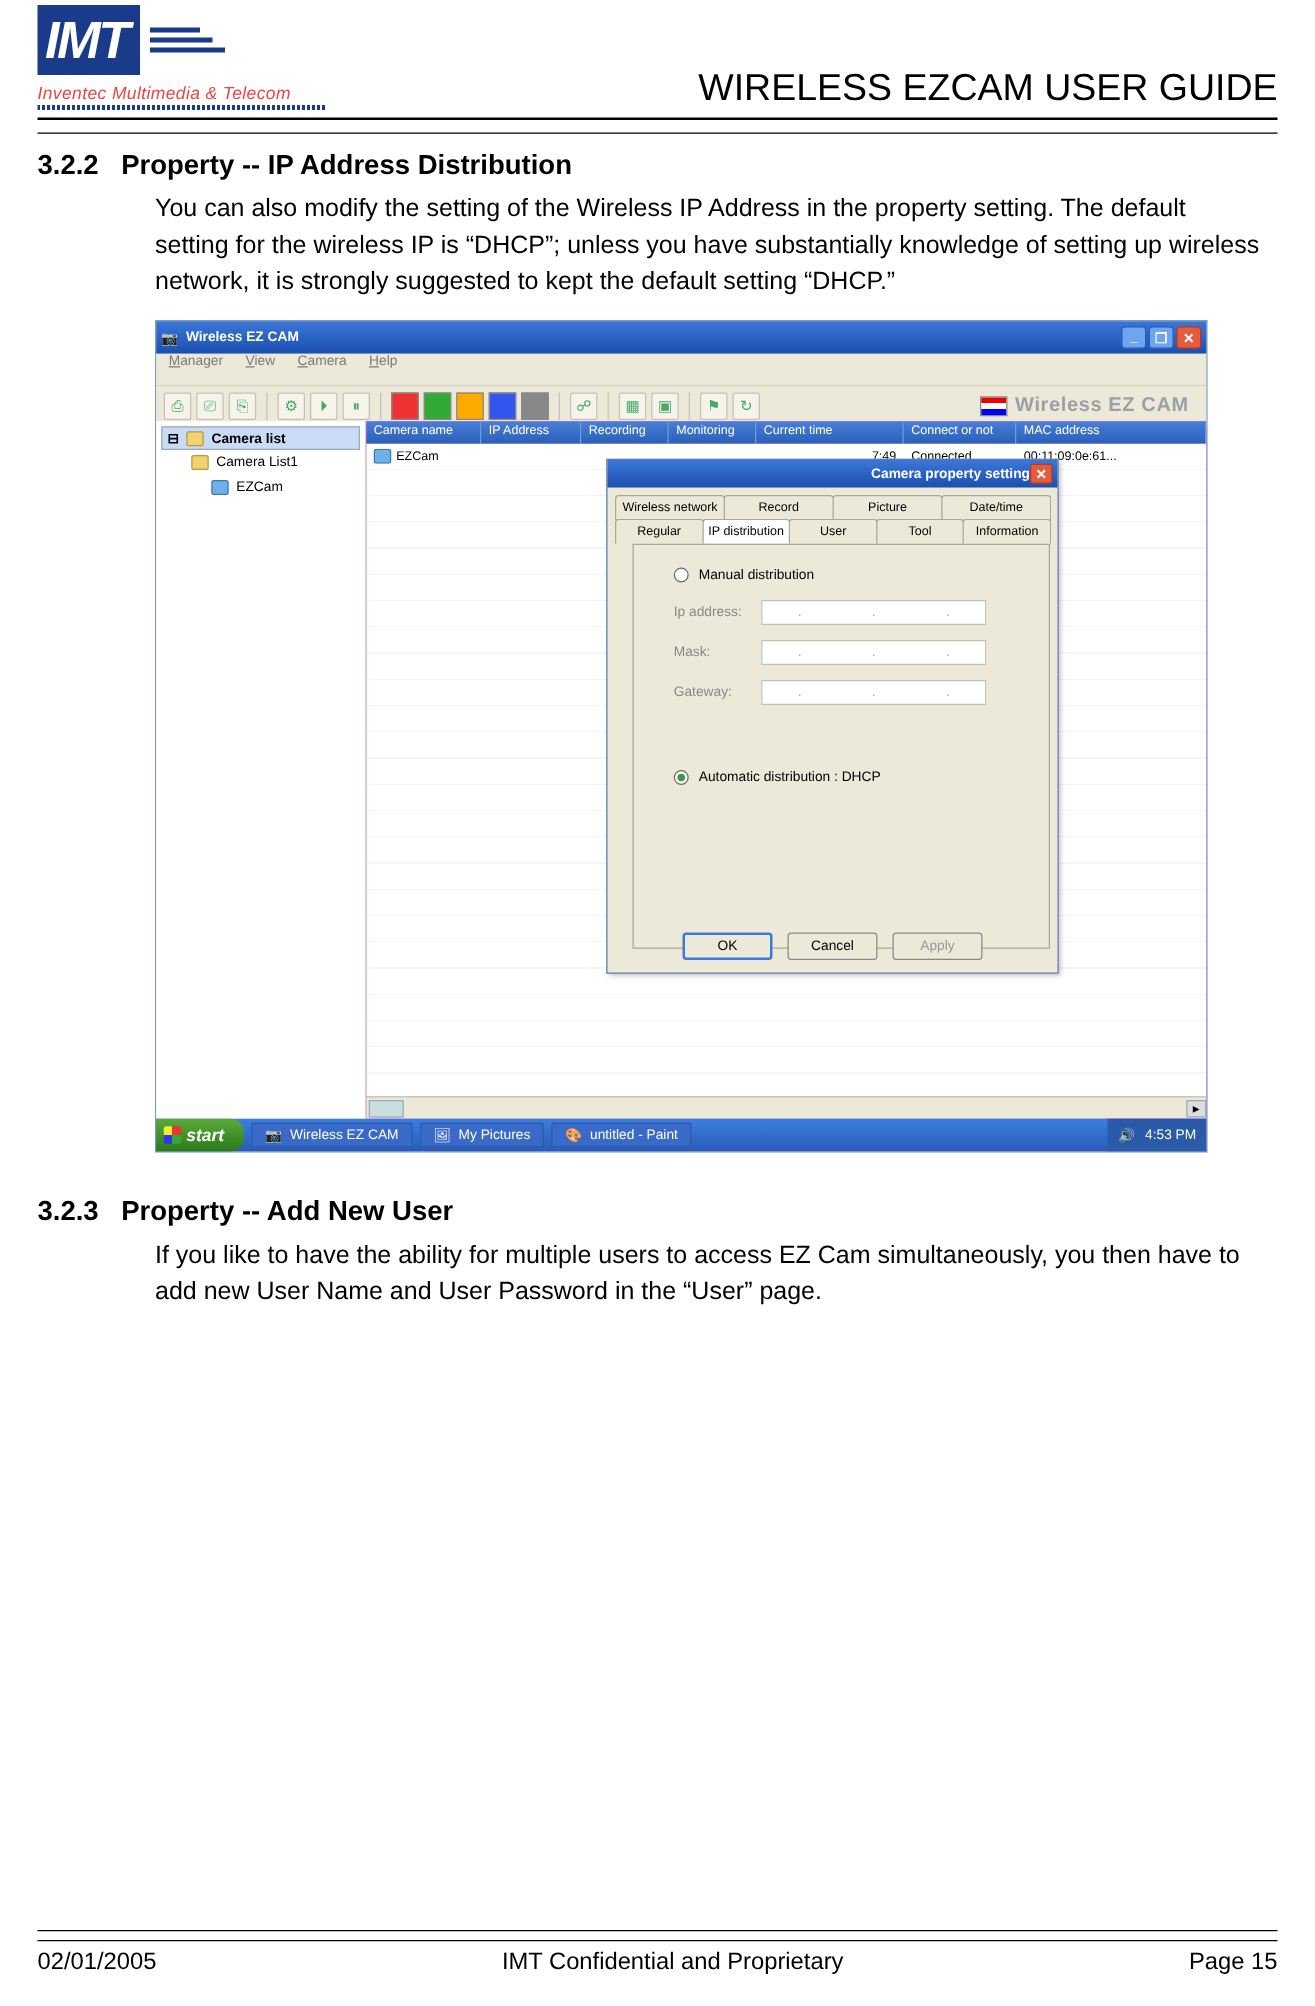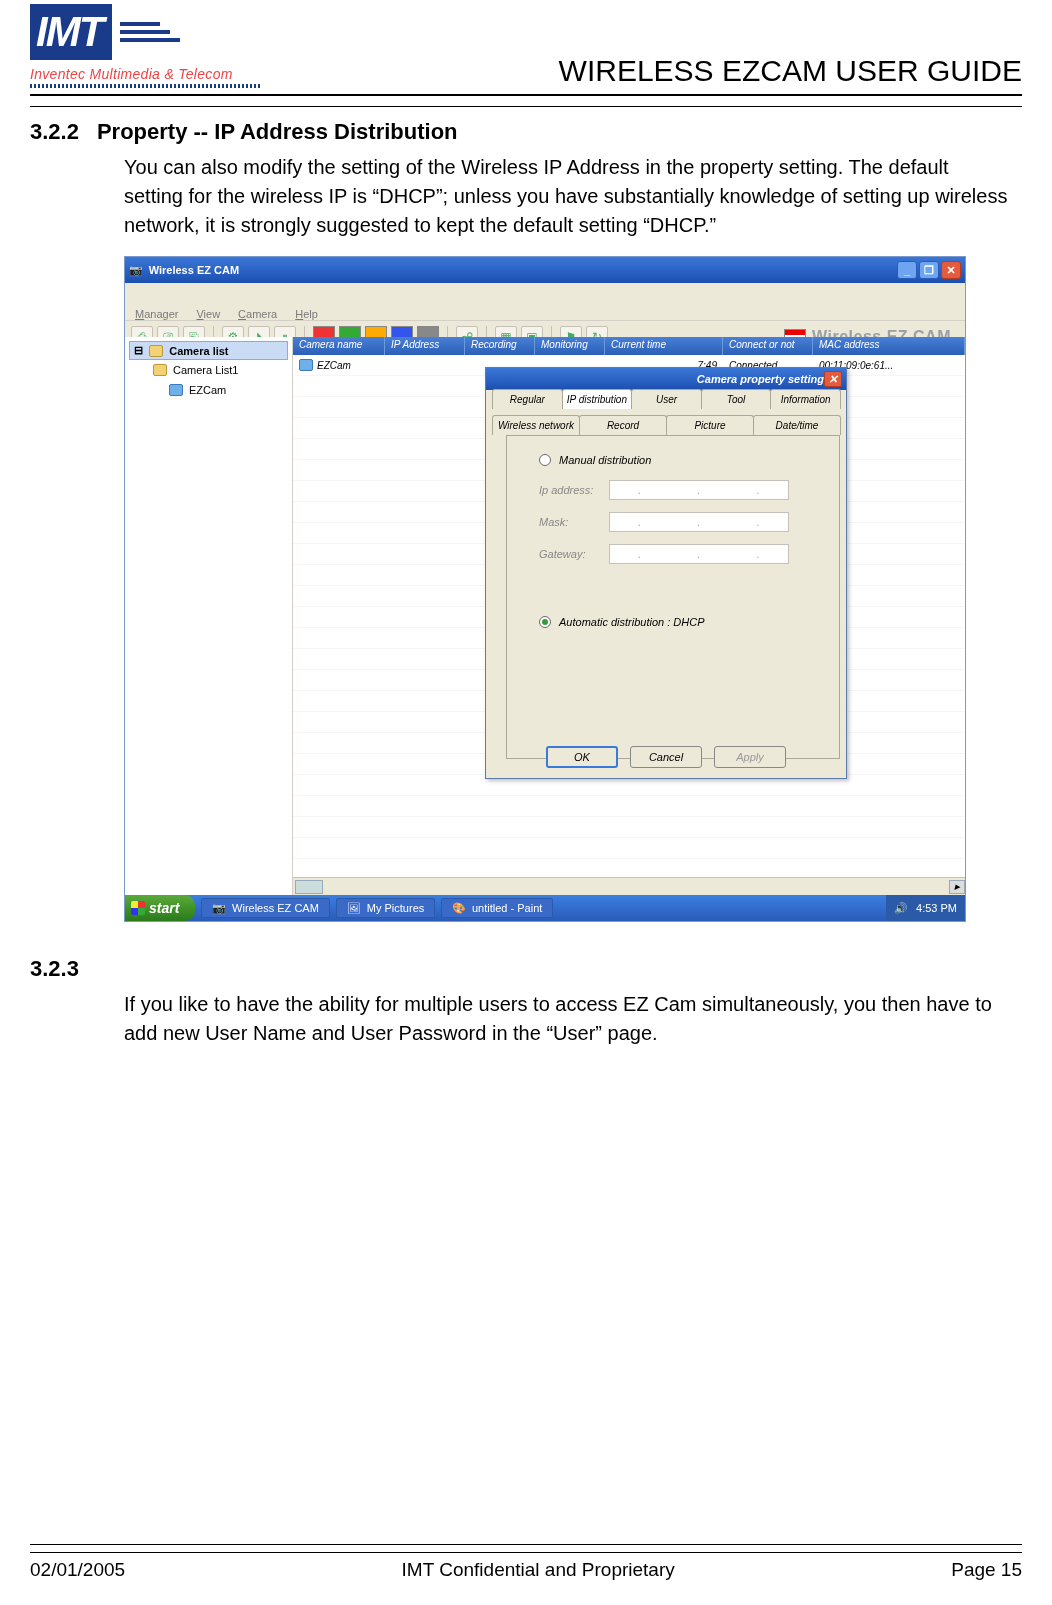--- a/index.html
+++ b/index.html
@@ -50,39 +50,39 @@
   }
   .titlebar {
     height:26px; background:linear-gradient(#3b77d8,#1b4fb0);
     display:flex; align-items:center; justify-content:space-between;
     padding:0 4px; color:#fff; font-weight:bold;
   }
   .titlebar .left { display:flex; align-items:center; gap:6px; }
   .titlebar .btns { display:flex; gap:2px; }
   .wbtn { width:20px; height:18px; background:#6fa4f0; border:1px solid #2a5bb8; border-radius:3px; display:flex; align-items:center; justify-content:center; color:#fff; font-size:11px;}
   .wbtn.close{ background:#e55b3e; border-color:#b83a20;}
-  .menubar { height:38px; background:#ece9d8; display:flex; align-items:flex-end; gap:18px; padding:0 10px; color:#7a7a7a; border-bottom:1px solid #d4d0c8;}
+  .menubar { height:26px; background:#ece9d8; display:flex; align-items:flex-start; gap:18px; padding:0 10px; color:#7a7a7a; border-bottom:1px solid #d4d0c8;}
   .menubar .m { text-decoration:underline dotted transparent; }
   .menubar .m::first-letter{ text-decoration:underline; }
   .toolbar { height:32px; background:#ece9d8; border-bottom:1px solid #d4d0c8; display:flex; align-items:center; padding:0 6px; gap:4px; }
   .tb-ico { width:22px; height:22px; border:1px solid #c5c1b8; background:#f5f3ea; border-radius:2px; display:flex; align-items:center; justify-content:center; font-size:12px; color:#4a6; }
   .tb-sep { width:1px; height:22px; background:#c5c1b8; margin:0 4px; }
   .tb-color { width:22px; height:22px; border:1px solid #888; }
   .brand-text { margin-left:auto; font-weight:bold; font-size:16px; color:#9aa0a6; letter-spacing:0.5px; display:flex; align-items:center; gap:6px; padding-right:8px;}
   .brand-text .flag { width:22px; height:16px; background:linear-gradient(#e00 33%,#fff 33% 66%,#00f 66%); border:1px solid #888;}
 
   .main-area { position:absolute; top:80px; left:0; right:0; bottom:26px; display:flex; }
   .sidebar { width:168px; background:#fff; border-right:1px solid #d4d0c8; padding:4px; }
   .tree-head { background:#c9dbf5; border:1px solid #9ab; padding:2px 4px; font-weight:bold; display:flex; align-items:center; gap:6px; }
   .tree-item { padding:4px 4px 4px 24px; display:flex; align-items:center; gap:6px; }
   .tree-sub { padding-left:40px; }
   .ico-folder{ width:14px; height:12px; background:#f2d272; border:1px solid #b89a3a; border-radius:2px;}
   .ico-cam{ width:14px; height:12px; background:#6fb0e8; border:1px solid #3a7ab8; border-radius:2px;}
 
-  .grid-area { flex:1; background:#d946ef; position:relative; overflow:hidden;font-style:italic; }
+  .grid-area { flex:1; background:#d946ef; position:relative; overflow:hidden; }
   .grid-head { height:18px; background:linear-gradient(#4a7fd8,#2a5fb8); color:#fff; display:flex; font-size:10px; }
   .gh { border-right:1px solid #6a9ae0; padding:2px 6px; white-space:nowrap; overflow:hidden; }
   .grid-rows { position:absolute; top:18px; left:0; right:0; bottom:18px; background:repeating-linear-gradient(#fff 0 20px,#f5f5f5 20px 21px);}
   .grid-row1 { display:flex; height:20px; align-items:center; font-size:10px; }
   .gc { padding:0 6px; overflow:hidden; white-space:nowrap; }
   .hscroll { position:absolute; bottom:0; left:0; right:0; height:18px; background:#ece9d8; border-top:1px solid #c5c1b8; display:flex; align-items:center; }
   .hscroll .thumb{ width:28px; height:14px; background:#cdd; border:1px solid #9ab; margin-left:2px;}
   .hscroll .arrow{ width:16px; height:14px; background:#ddd; border:1px solid #9ab; margin-left:auto; display:flex; align-items:center; justify-content:center;}
 
   
@@ -232,33 +232,33 @@
           <div class="gc" style="width:118px; text-align:right">7:49</div>
           <div class="gc" style="width:90px">Connected</div>
           <div class="gc" style="flex:1">00:11:09:0e:61...</div>
         </div>
 
         <div class="dialog">
           <div class="dlg-title">
             <span>Camera property setting</span>
             <div class="dlg-close">✕</div>
           </div>
+          <div class="tabs-row">
+            <div class="tab">Wireless network</div>
+            <div class="tab">Record</div>
+            <div class="tab">Picture</div>
+            <div class="tab">Date/time</div>
+          </div>
           <div class="tabs-row" style="margin-top:-1px">
             <div class="tab">Regular</div>
             <div class="tab active">IP distribution</div>
             <div class="tab">User</div>
             <div class="tab">Tool</div>
             <div class="tab">Information</div>
           </div>
-          <div class="tabs-row">
-            <div class="tab">Wireless network</div>
-            <div class="tab">Record</div>
-            <div class="tab">Picture</div>
-            <div class="tab">Date/time</div>
-          </div>
           <div class="tab-panel">
             <div class="radio-row">
               <div class="radio"></div>
               <span>Manual distribution</span>
             </div>
             <div class="field-row">
               <label>Ip address:</label>
               <div class="ip-input">
                   <span>.</span>
                   <span>.</span>
@@ -318,20 +318,21 @@
     <div class="tray">
       <span>🔊</span>
       <span>4:53 PM</span>
     </div>
   </div>
 </div>
 
 <div style="height:24px"></div>
 <div class="section-h">
   <span class="num">3.2.3</span>
+  <span>Property -- Add New User</span>
 </div>
 <p class="body-p">If you like to have the ability for multiple users to access EZ Cam simultaneously, you then have to add new User Name and User Password in the “User” page.</p>
 
 <hr class="bottomthin">
 <div class="footer">
   <span>02/01/2005</span>
   <span>IMT Confidential and Proprietary</span>
   <span>Page 15</span>
 </div>
 

